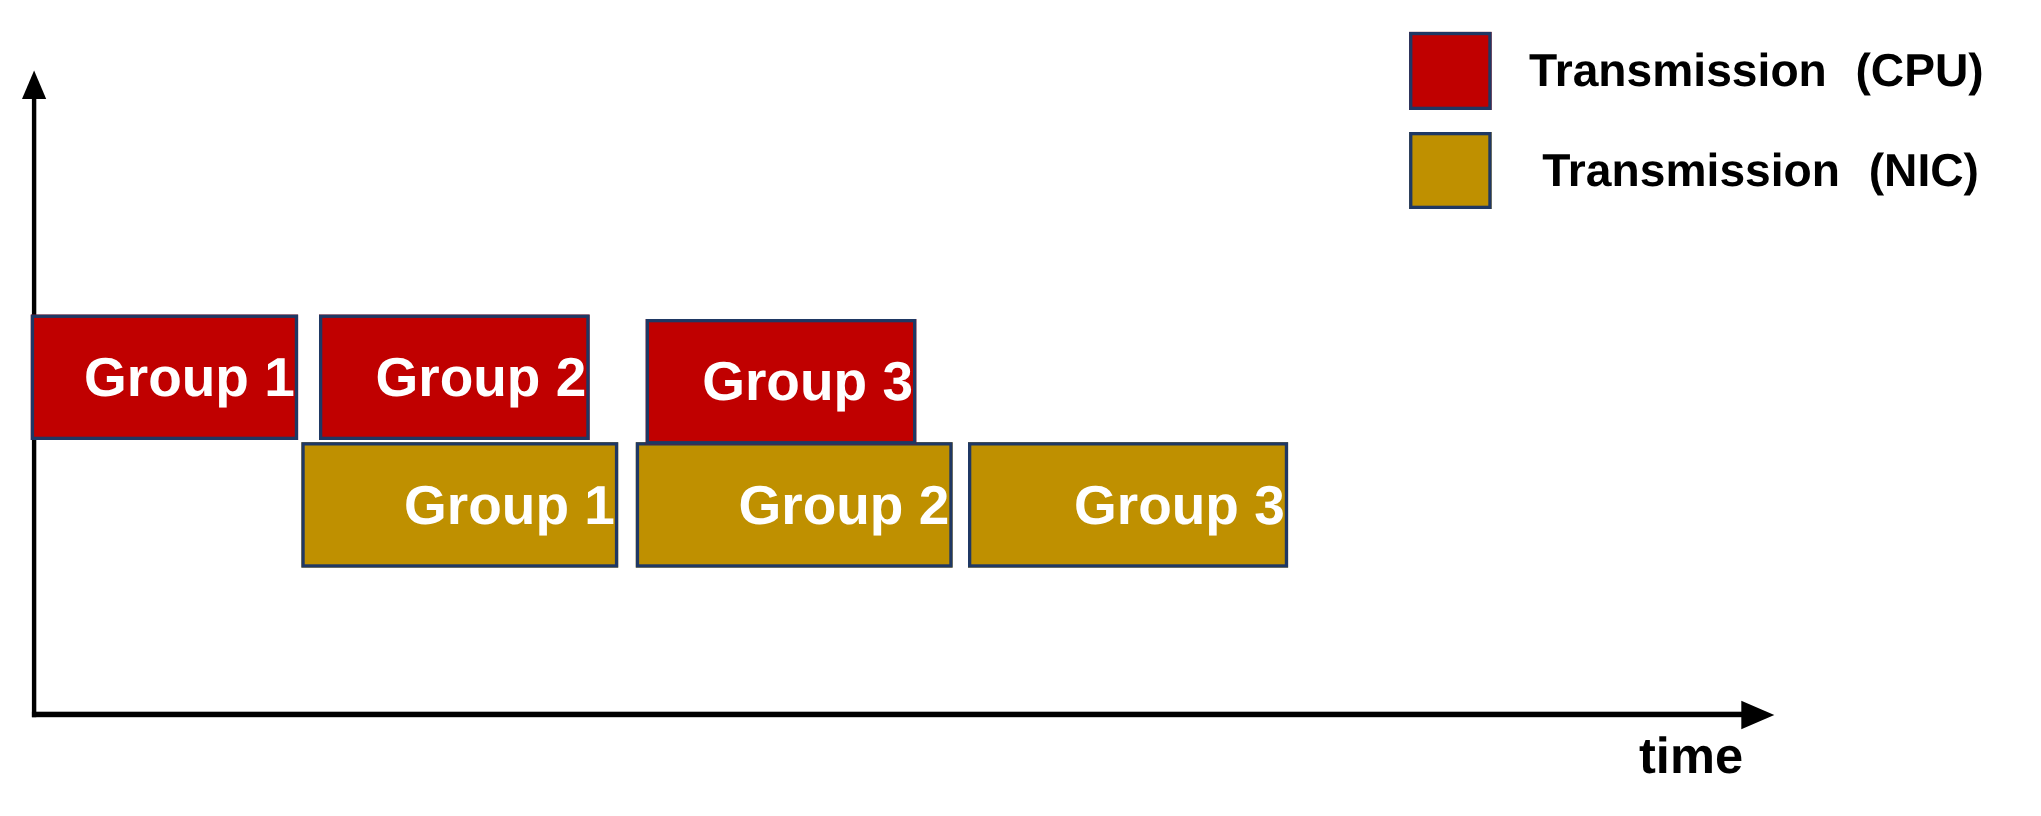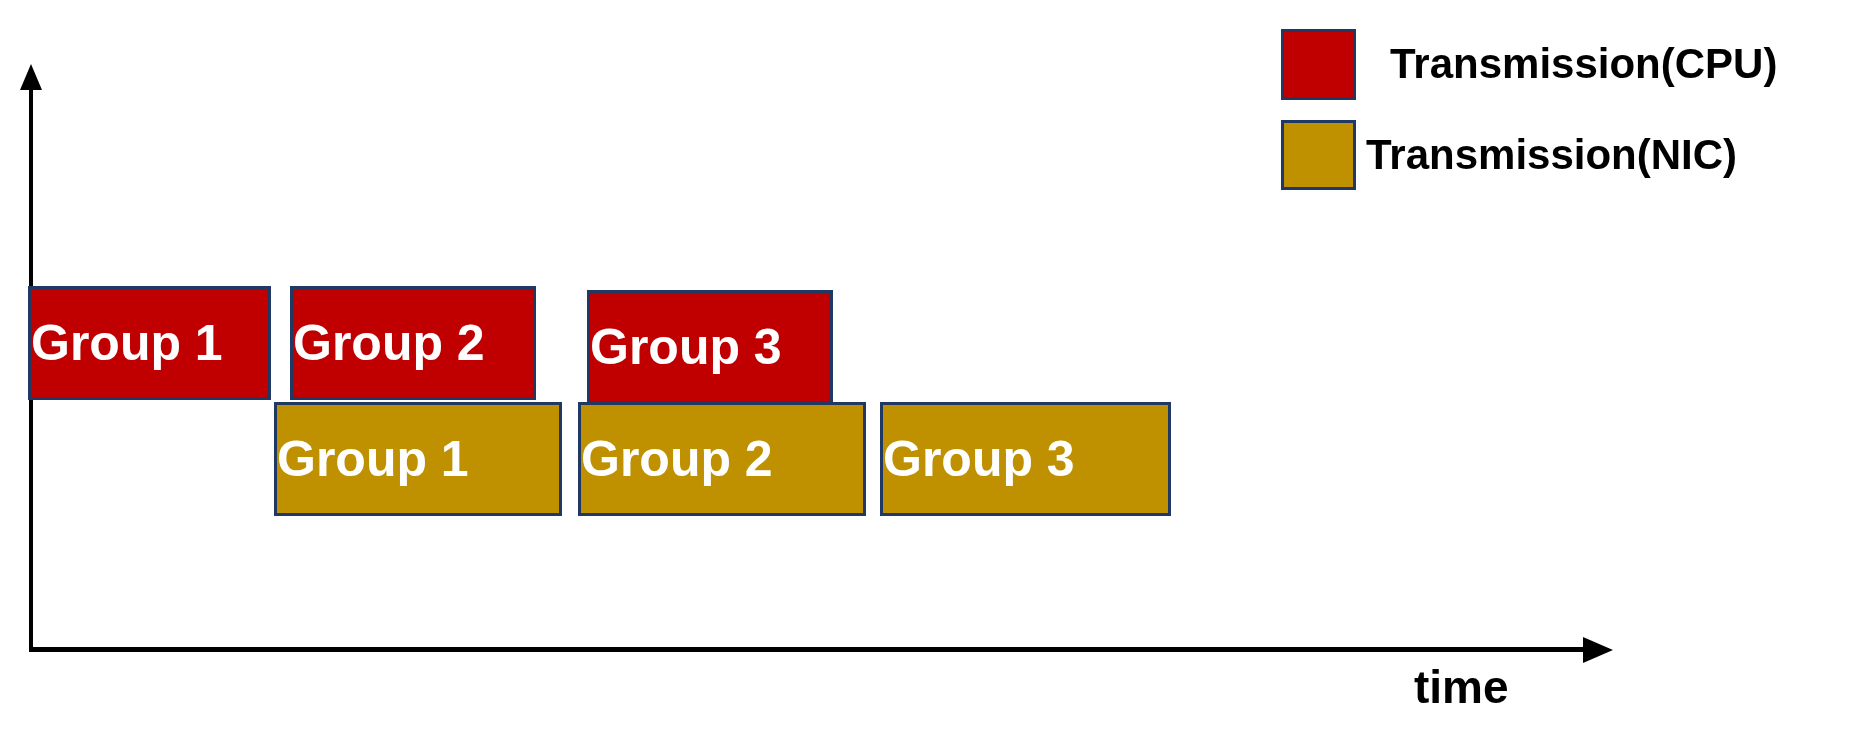--- a/index.html
+++ b/index.html
@@ -19,28 +19,28 @@
     position:absolute;left:20px;top:64px;width:0;height:0;
     border-left:11px solid transparent;border-right:11px solid transparent;
     border-bottom:26px solid #000;
   }
   .arrow-right{
     position:absolute;left:1583px;top:637px;width:0;height:0;
     border-top:13px solid transparent;border-bottom:13px solid transparent;
     border-left:30px solid #000;
   }
   #x-axis-label{
-    position:absolute;left:1414px;top:664px;
+    position:absolute;left:1490px;top:664px;
     font-size:46px;font-weight:bold;color:#000;line-height:1;
   }
   
   .box{
     position:absolute;box-sizing:border-box;
     border:3px solid #1f3864;
-    display:flex;align-items:center;justify-content:flex-start;
+    display:flex;align-items:center;justify-content:flex-end;
     color:#ffffff;font-weight:bold;font-size:50px;line-height:1;
     white-space:nowrap;
   }
   .box.red{background:#c00000;z-index:2;}
   .box.gold{background:#bf9000;z-index:1;}
   #cpu-box-1{left:28px; top:286px;width:243px;height:114px;}
   #cpu-box-2{left:290px;top:286px;width:246px;height:114px;}
   #cpu-box-3{left:587px;top:290px;width:246px;height:114px;z-index:3;}
   #nic-box-1{left:274px;top:402px;width:288px;height:114px;}
   #nic-box-2{left:578px;top:402px;width:288px;height:114px;}
@@ -50,22 +50,22 @@
     position:absolute;box-sizing:border-box;
     width:75px;border:3px solid #1f3864;
   }
   #legend-swatch-computation{left:1281px;top:29px;height:71px;background:#c00000;}
   #legend-swatch-transmission{left:1281px;top:120px;height:70px;background:#bf9000;}
   .legend-text{
     position:absolute;color:#000;font-size:42px;font-weight:600;
     line-height:1;white-space:nowrap;
   }
   #legend-text-computation{left:1390px;top:43px;}
-  #legend-text-transmission{left:1366px;top:134px;}
-  .legend-text .qualifier{}
+  #legend-text-transmission{left:1402px;top:134px;}
+  .legend-text .qualifier{margin-left:26px;}
 </style>
 </head>
 <body>
 
 <div id="canvas">
 
   <div class="axis" id="y-axis-line"></div>
   <div class="arrow-up"></div>
   <div class="axis" id="x-axis-line"></div>
   <div class="arrow-right"></div>

